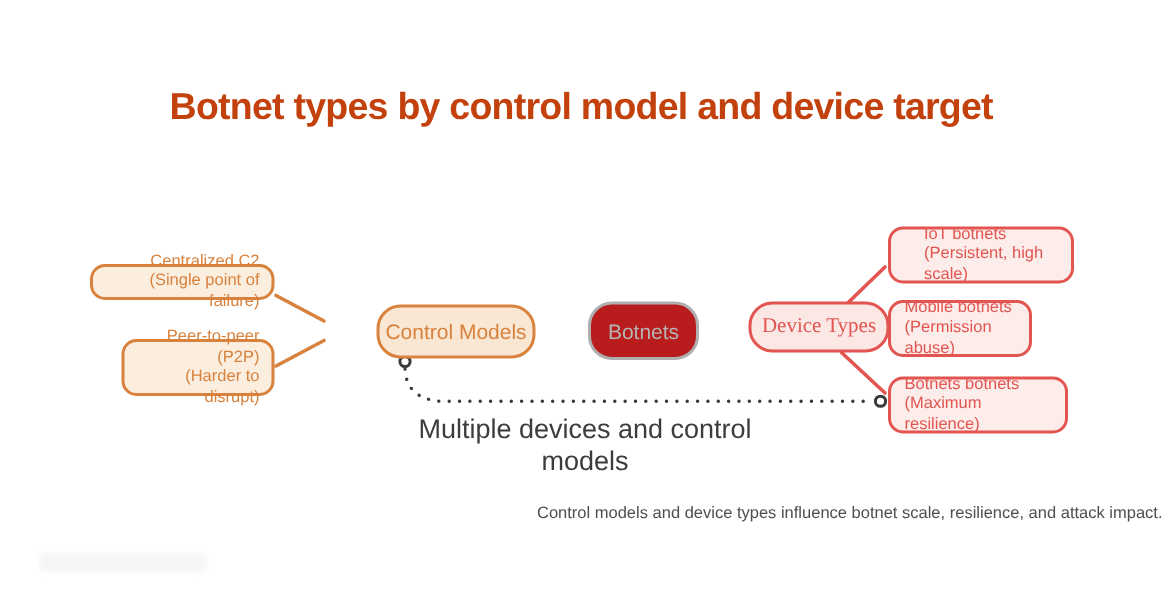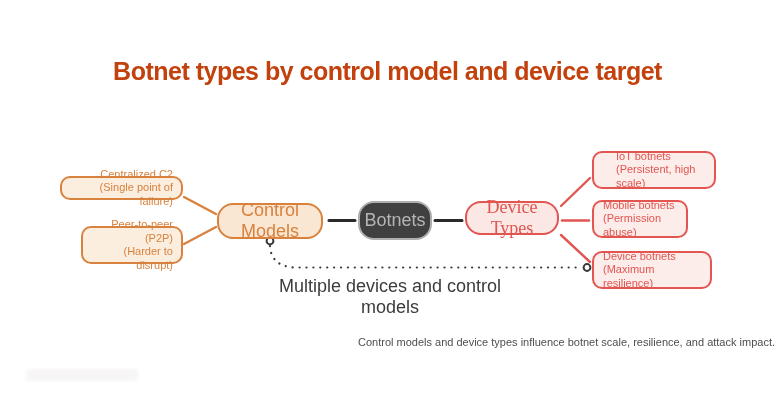--- a/index.html
+++ b/index.html
@@ -37,28 +37,28 @@
   .orange-child{
     color:#D8823E;border-color:#D8823E;background:#FBEEDF;
     text-align:right;padding-right:8px;padding-left:4px;
   }
   .red-child{
     color:#E25551;border-color:#E25551;background:#FCECEA;
     text-align:left;padding-left:9px;padding-right:4px;
   }
   .main-node{
     border-radius:16px;
-    font-size:18px;
-    align-items:center;text-align:center;
+    font-size:14px;
+    align-items:center;text-align:center;margin-left:34px;
   }
   .node-control{
     color:#D8823E;border-color:#D8823E;background:#F9E7D3;
   }
   .node-botnets{
-    color:#B4B4B4;border-color:#AFAFAF;background:#404040;text-align:center;
+    color:#B4B4B4;border-color:#AFAFAF;background:#b91c1c;text-align:center;
   }
   .node-device{
     color:#E25551;border-color:#E25551;background:#FBE7E4;
   }
   .dashed-label{
     position:absolute;left:250px;top:276px;width:280px;
     text-align:center;font-size:18px;color:#3C3C3C;
   }
   .caption{
     position:absolute;left:0;top:336px;width:775px;
@@ -125,21 +125,21 @@
     <span>IoT botnets</span>
     <span>(Persistent, high scale)</span>
   </div>
 
   <div class="node child-node red-child" style="left:592px;top:200px;width:96px;height:38px;">
     <span>Mobile botnets</span>
     <span>(Permission abuse)</span>
   </div>
 
   <div class="node child-node red-child" style="left:592px;top:251px;width:120px;height:38px;">
-    <span>Device botnets</span>
+    <span>Botnets botnets</span>
     <span>(Maximum resilience)</span>
   </div>
 
   <div class="dashed-label">Multiple devices and control models</div>
 
   <div class="caption">Control models and device types influence botnet scale, resilience, and attack impact.</div>
 
   <div class="watermark"></div>
 
 </div>

